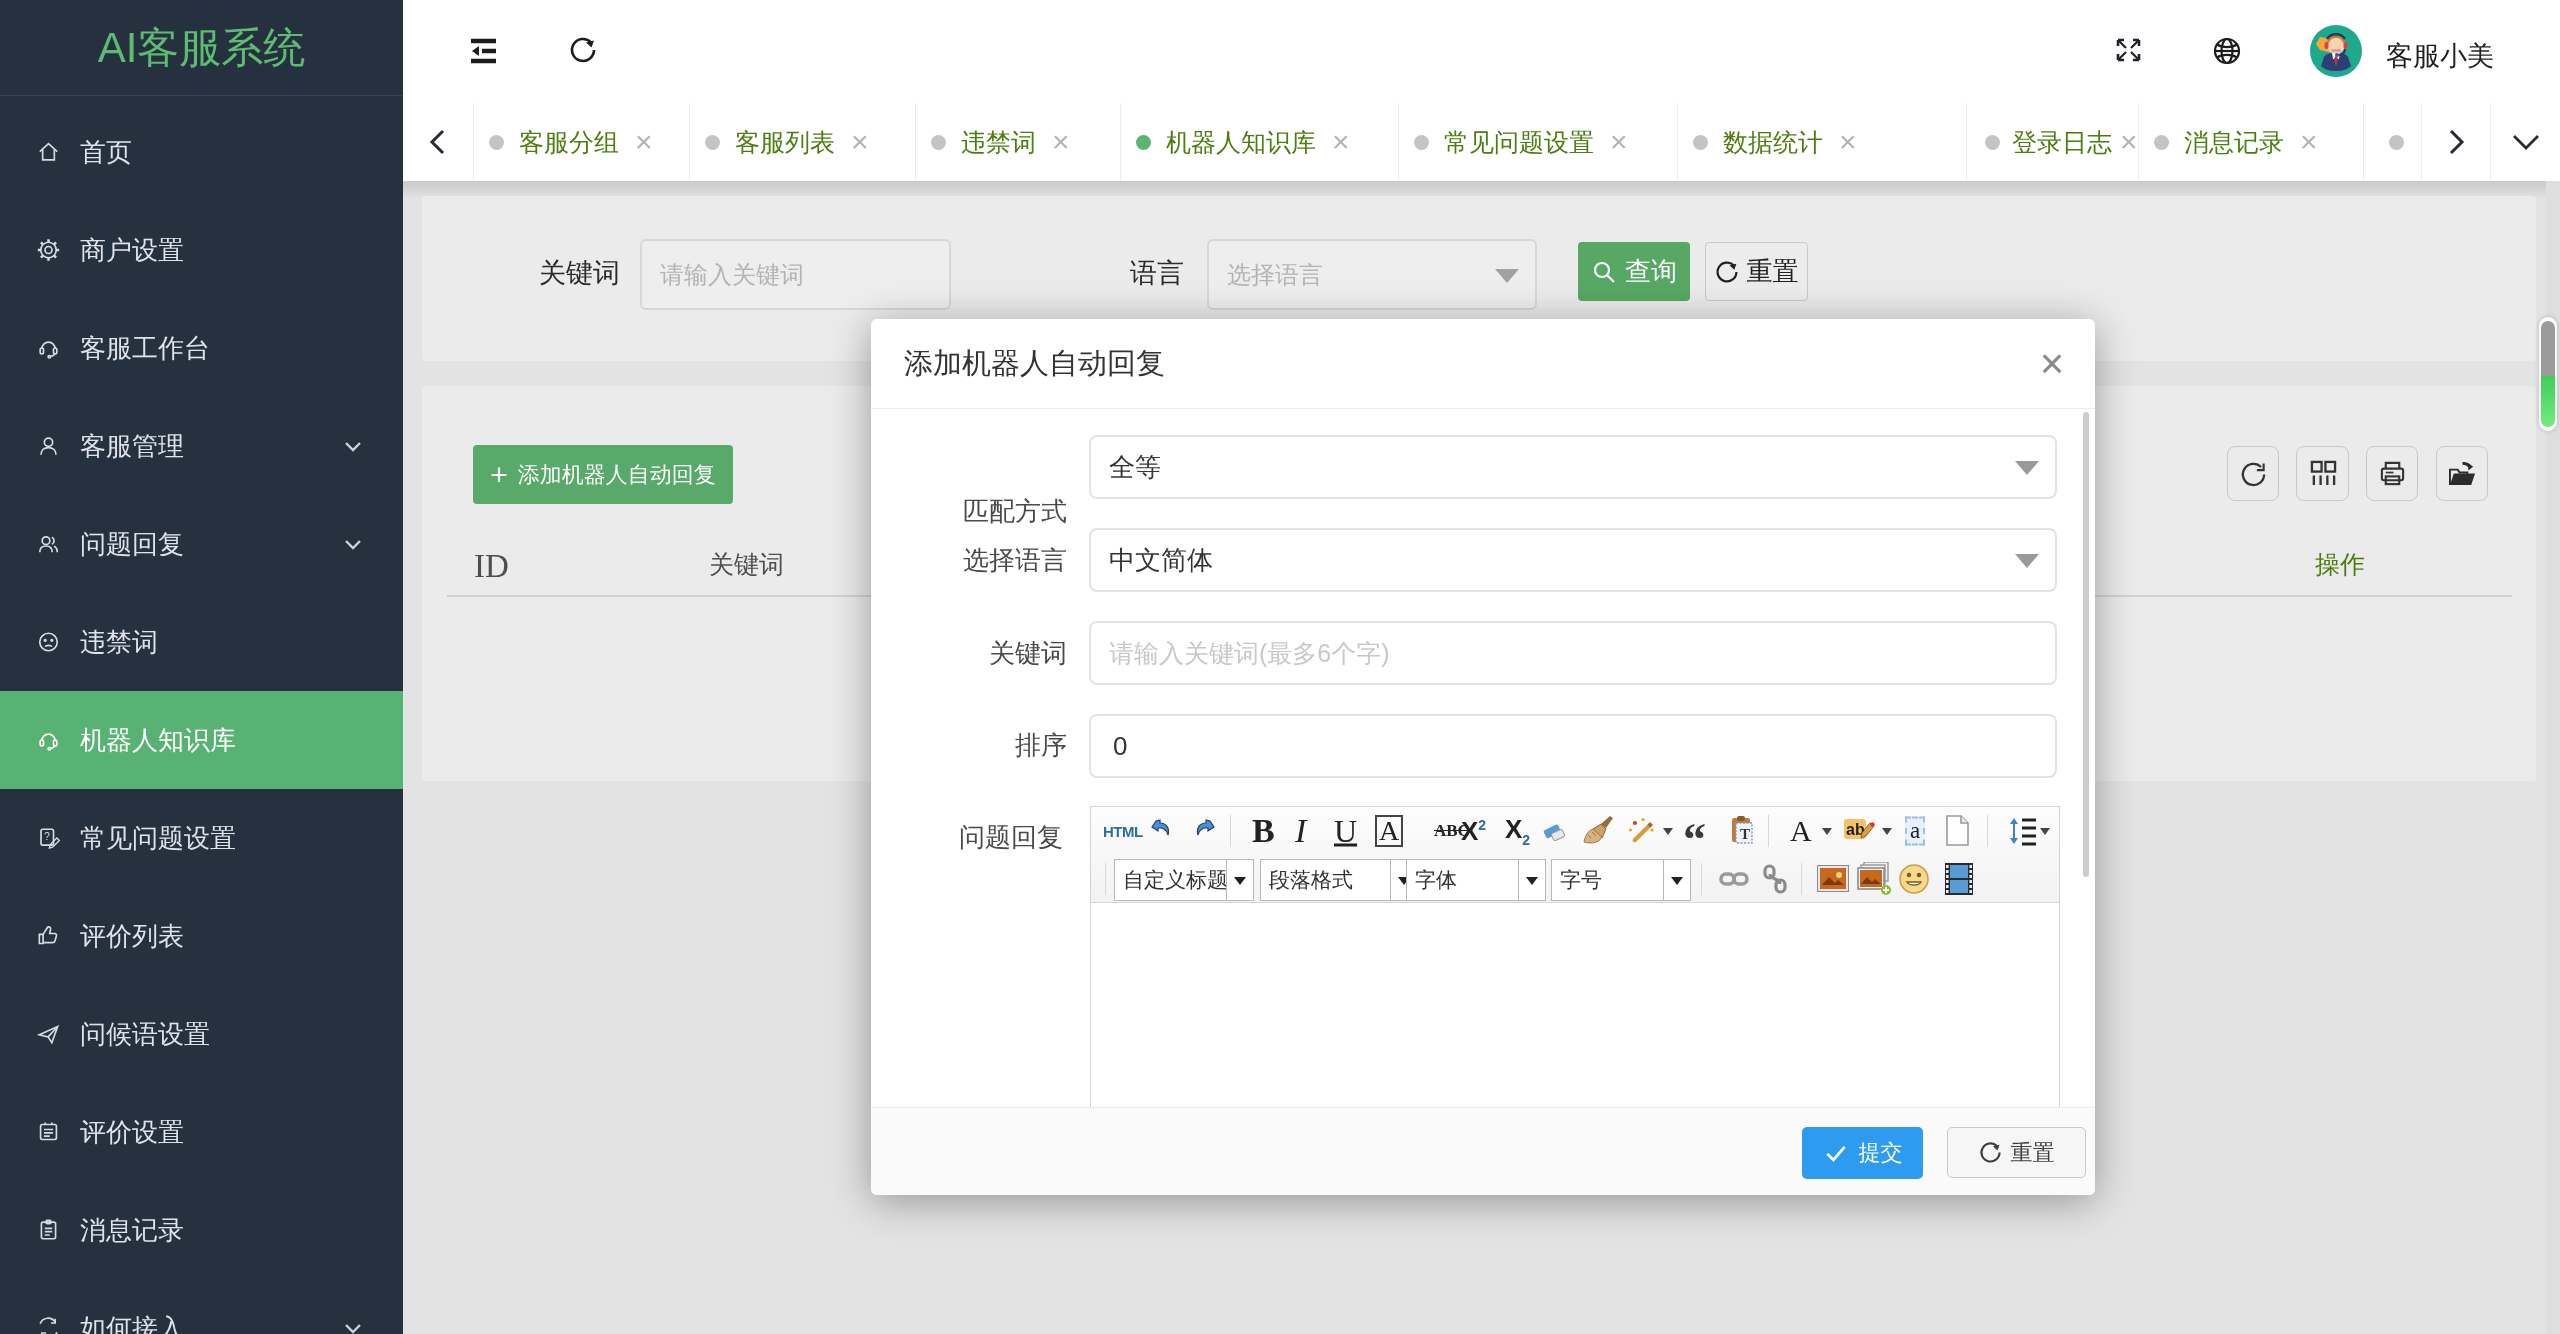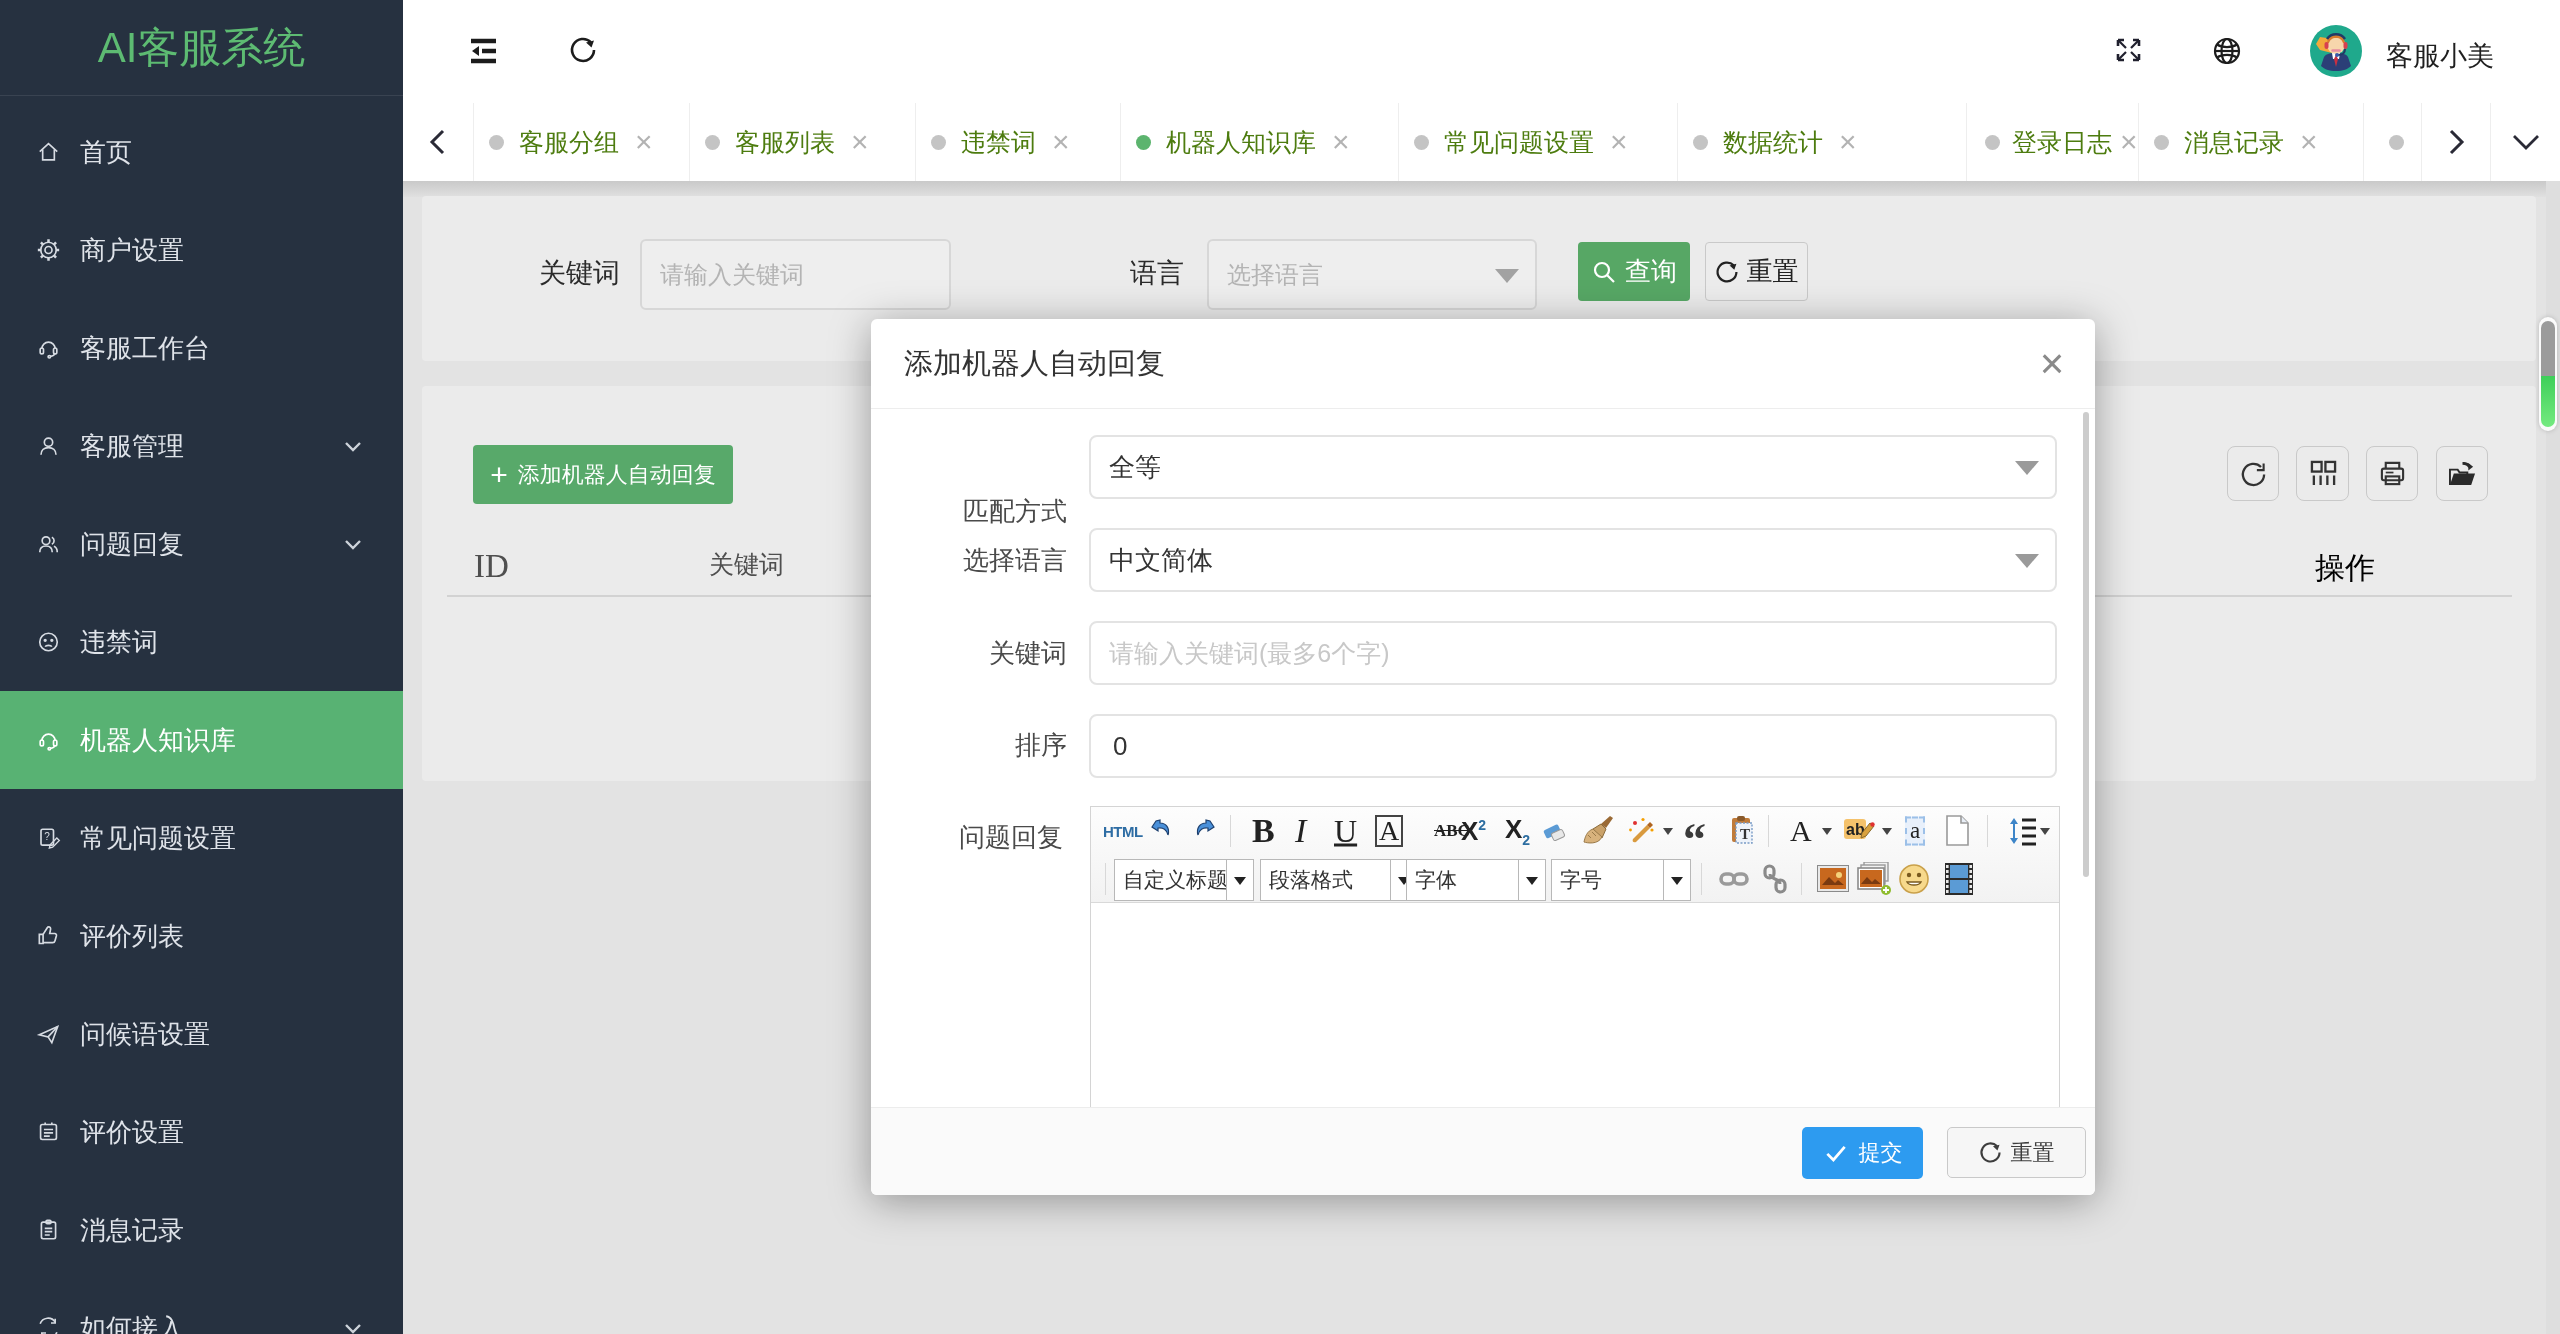--- a/index.html
+++ b/index.html
@@ -321,21 +321,21 @@
     <svg width="24" height="24" viewBox="0 0 28 28" fill="none" stroke="#222" stroke-width="2.6" style="margin-right:8px">
         <path d="M25 14 a11 11 0 1 1 -3.2-7.8"></path>
         <path d="M17 6.5 l8-2 -2.5 7z" fill="#222" stroke="none"></path>
       </svg>重置</div>
 </div>
 <div id="listpanel">
   <div class="abs" style="left:51px;top:59px;width:260px;height:59px;background:#58a96a;border-radius:4px;color:#fff;font-size:22px;white-space:nowrap;display:flex;align-items:center;justify-content:center;">
     <span style="font-size:30px;font-weight:300;margin-right:10px;">+</span>添加机器人自动回复</div>
   <div class="abs" style="left:52px;top:162px;font-size:33px;color:#4f4f4f;font-family:Liberation Serif, serif;">ID</div>
   <div class="abs" style="left:287px;top:162px;font-size:25px;color:#4f4f4f;">关键词</div>
-  <div class="abs" style="left:1893px;top:162px;font-size:30px;color:#000000;">操作</div>
+  <div class="abs" style="left:1893px;top:162px;font-size:25px;color:#4d7c0f;">操作</div>
   <div class="abs" style="left:25px;top:209px;width:2065px;height:2px;background:#d2d2d2;"></div>
   <div class="abs" style="left:1805px;top:60px;width:52px;height:55px;border:1px solid #c9c9c9;border-radius:8px;">
       <svg class="abs" style="left:12px;top:14px" width="27" height="27" viewBox="0 0 28 28" fill="none" stroke="#333" stroke-width="2.4">
         <path d="M25 14 a11 11 0 1 1 -3.2-7.8"></path>
         <path d="M24.5 2.5 v7 h-7" stroke-width="2.2"></path>
       </svg>
     </div>
   <div class="abs" style="left:1874px;top:60px;width:53px;height:55px;border:1px solid #c9c9c9;border-radius:8px;">
       <svg class="abs" style="left:13px;top:13px" width="27" height="27" viewBox="0 0 28 28" fill="none" stroke="#333" stroke-width="2.4">
         <rect x="2" y="2" width="10" height="10"></rect>

